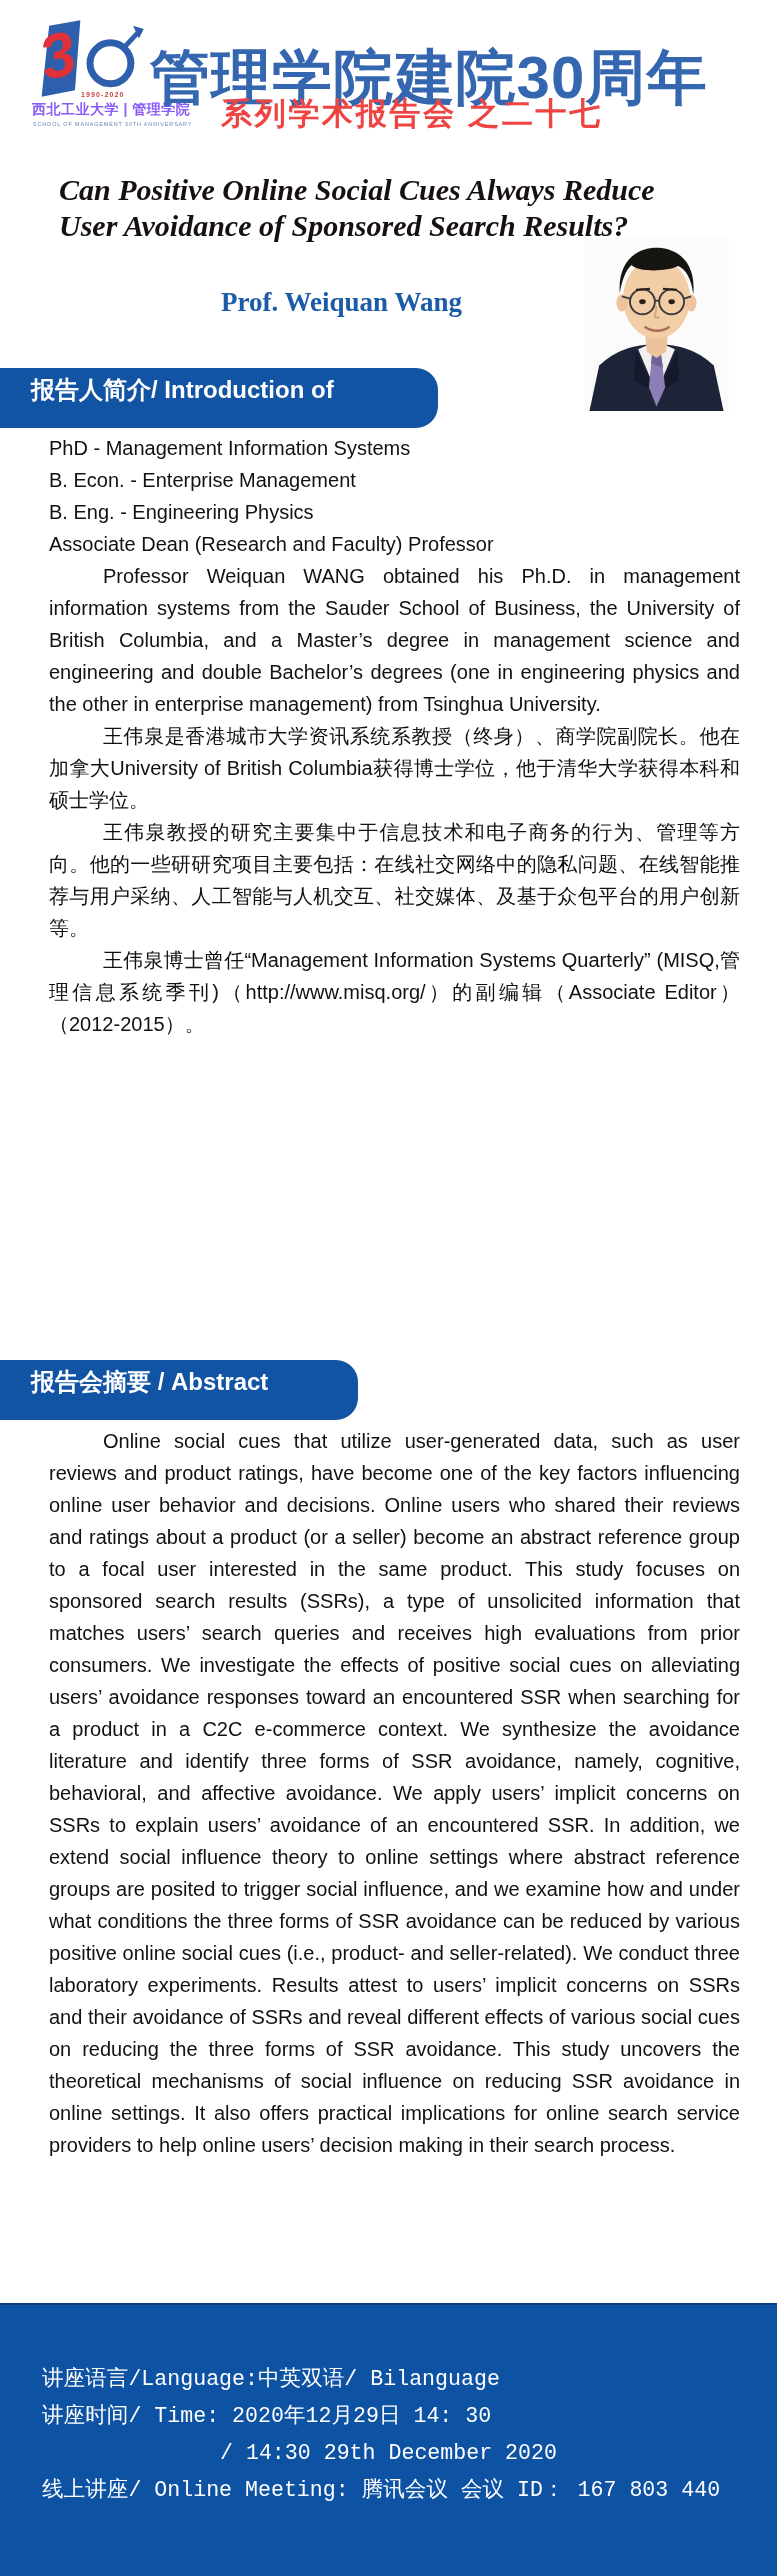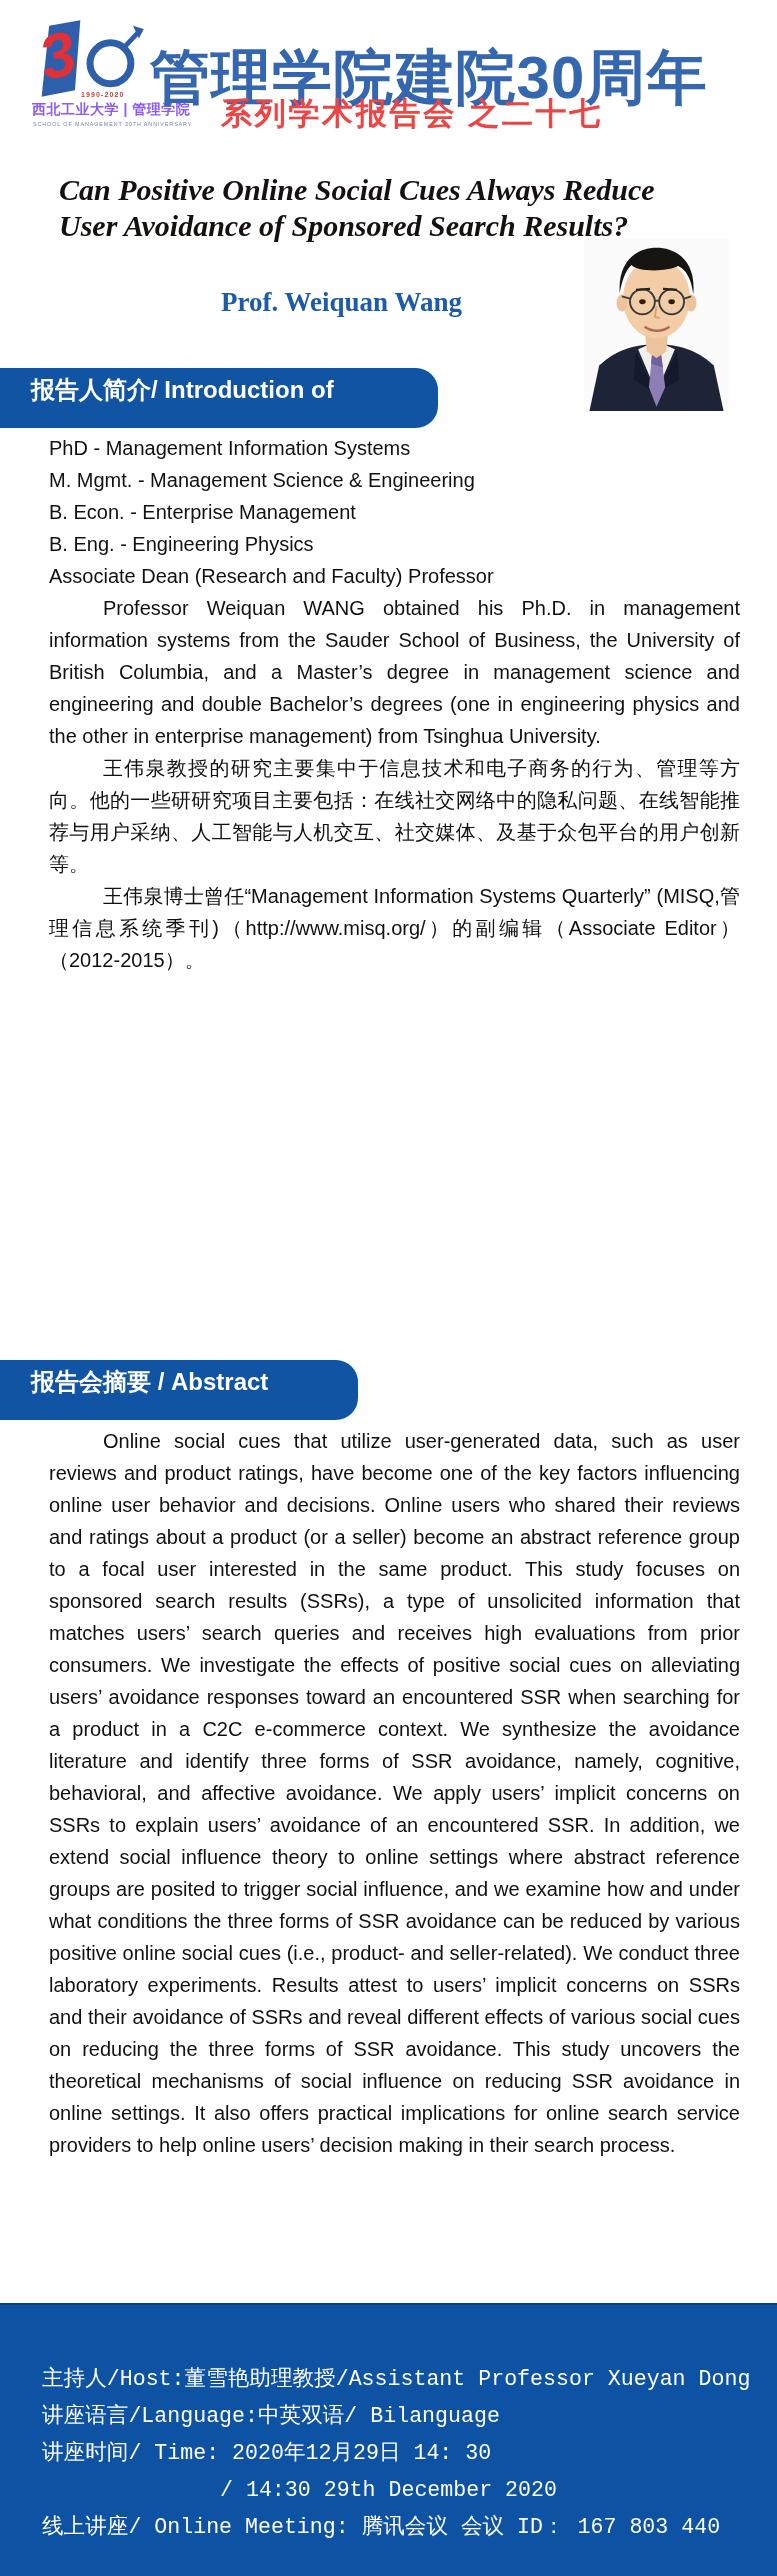--- a/index.html
+++ b/index.html
@@ -110,37 +110,36 @@
       <ellipse cx="162" cy="118" rx="6" ry="4.5" fill="#2a1d14"></ellipse>
       <path d="M134 126 L131 146 L140 148" fill="none" stroke="#d8a377" stroke-width="3.5"></path>
       <path d="M112 164 C126 174 144 174 158 164" fill="none" stroke="#a96b52" stroke-width="4.5"></path>
     </svg>
   </div>
 
   <div class="banner intro">报告人简介/ Introduction of</div>
 
   <div class="textblock intro">
     <div class="cred">PhD - Management Information Systems</div>
-    <div class="cred">M. Mgmt. - Management Science &amp; Engineering</div>
     <div class="cred">B. Econ. - Enterprise Management</div>
     <div class="cred">B. Eng. - Engineering Physics</div>
     <div class="cred">Associate Dean (Research and Faculty) Professor</div>
     <p>Professor Weiquan WANG obtained his Ph.D. in management information systems from the Sauder School of Business, the University of British Columbia, and a Master’s degree in management science and engineering and double Bachelor’s degrees (one in engineering physics and the other in enterprise management) from Tsinghua University.</p>
+    <p>王伟泉是香港城市大学资讯系统系教授（终身）、商学院副院长。他在加拿大University of British Columbia获得博士学位，他于清华大学获得本科和硕士学位。</p>
     <p>王伟泉教授的研究主要集中于信息技术和电子商务的行为、管理等方向。他的一些研研究项目主要包括：在线社交网络中的隐私问题、在线智能推荐与用户采纳、人工智能与人机交互、社交媒体、及基于众包平台的用户创新等。</p>
     <p>王伟泉博士曾任“Management Information Systems Quarterly” (MISQ,管理信息系统季刊)（http://www.misq.org/）的副编辑（Associate Editor）（2012-2015）。</p>
   </div>
 
   <div class="banner abstract">报告会摘要 / Abstract</div>
 
   <div class="textblock abstract">
     <p>Online social cues that utilize user-generated data, such as user reviews and product ratings, have become one of the key factors influencing online user behavior and decisions. Online users who shared their reviews and ratings about a product (or a seller) become an abstract reference group to a focal user interested in the same product. This study focuses on sponsored search results (SSRs), a type of unsolicited information that matches users’ search queries and receives high evaluations from prior consumers. We investigate the effects of positive social cues on alleviating users’ avoidance responses toward an encountered SSR when searching for a product in a C2C e-commerce context. We synthesize the avoidance literature and identify three forms of SSR avoidance, namely, cognitive, behavioral, and affective avoidance. We apply users’ implicit concerns on SSRs to explain users’ avoidance of an encountered SSR. In addition, we extend social influence theory to online settings where abstract reference groups are posited to trigger social influence, and we examine how and under what conditions the three forms of SSR avoidance can be reduced by various positive online social cues (i.e., product- and seller-related). We conduct three laboratory experiments. Results attest to users’ implicit concerns on SSRs and their avoidance of SSRs and reveal different effects of various social cues on reducing the three forms of SSR avoidance. This study uncovers the theoretical mechanisms of social influence on reducing SSR avoidance in online settings. It also offers practical implications for online search service providers to help online users’ decision making in their search process.</p>
   </div>
 
   <div class="footer">
-    <div class="fline">主持人/Host:董雪艳助理教授/Assistant Professor Xueyan Dong</div>
     <div class="fline">讲座语言/Language:中英双语/ Bilanguage</div>
     <div class="fline">讲座时间/ Time:  2020年12月29日 14: 30</div>
     <div class="fline indent">/ 14:30 29th December 2020</div>
     <div class="fline">线上讲座/ Online Meeting: 腾讯会议   会议 ID： 167 803 440</div>
   </div>
 
 </div>
 
 
 </body></html>

